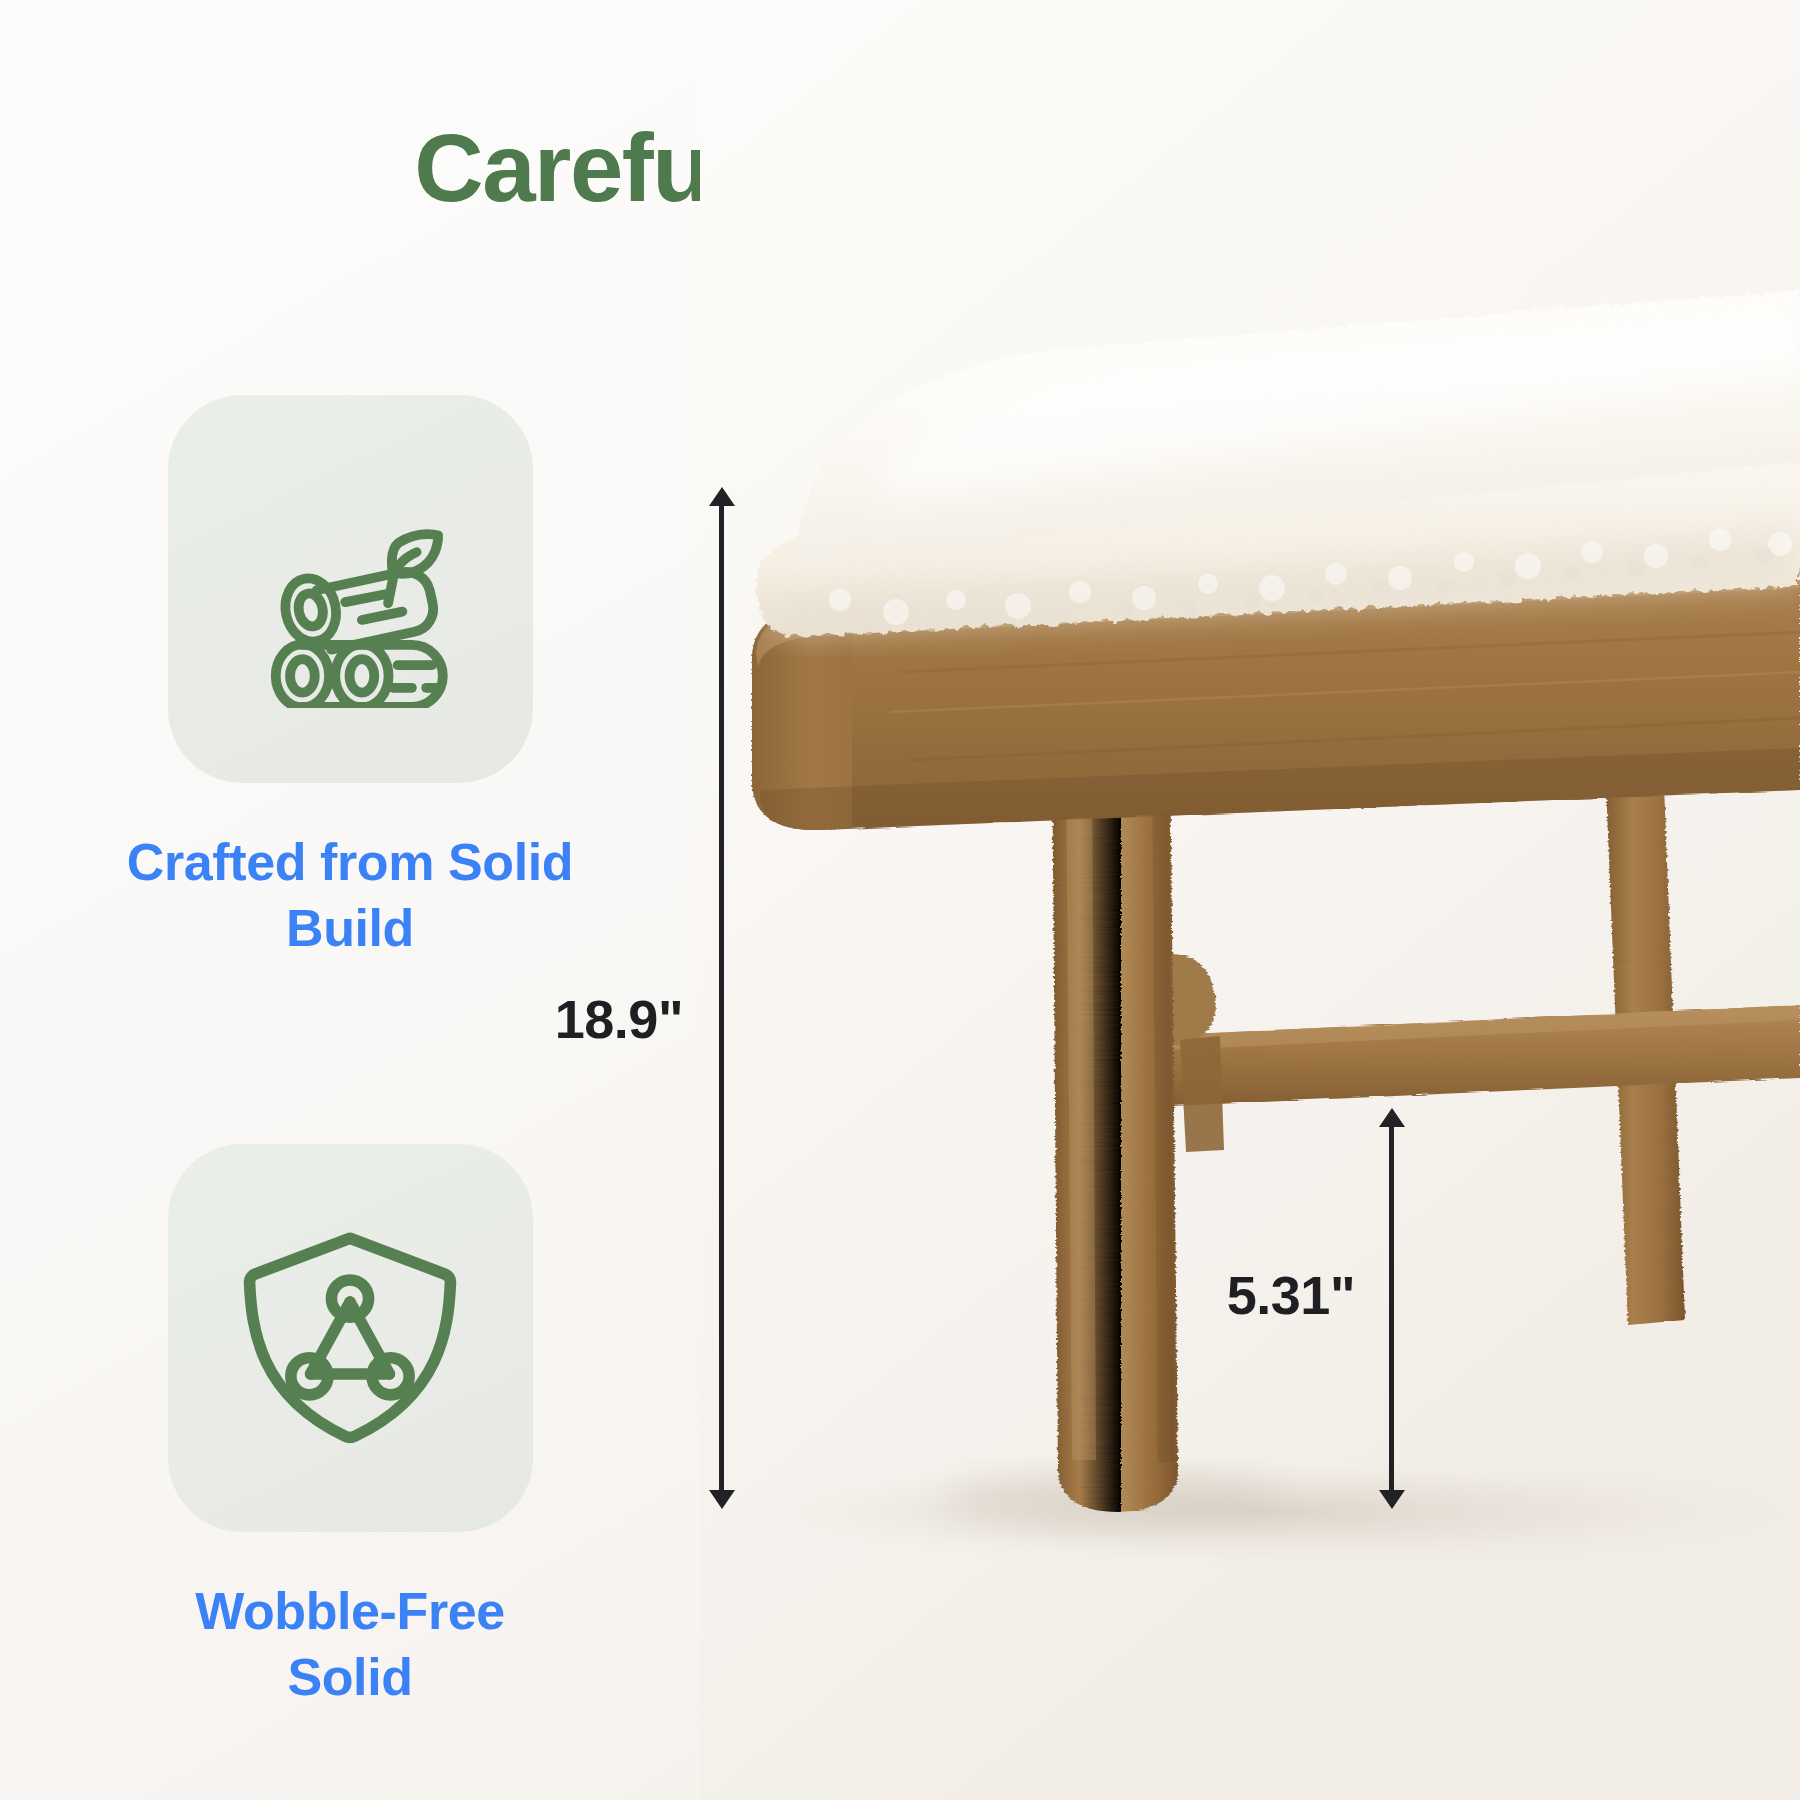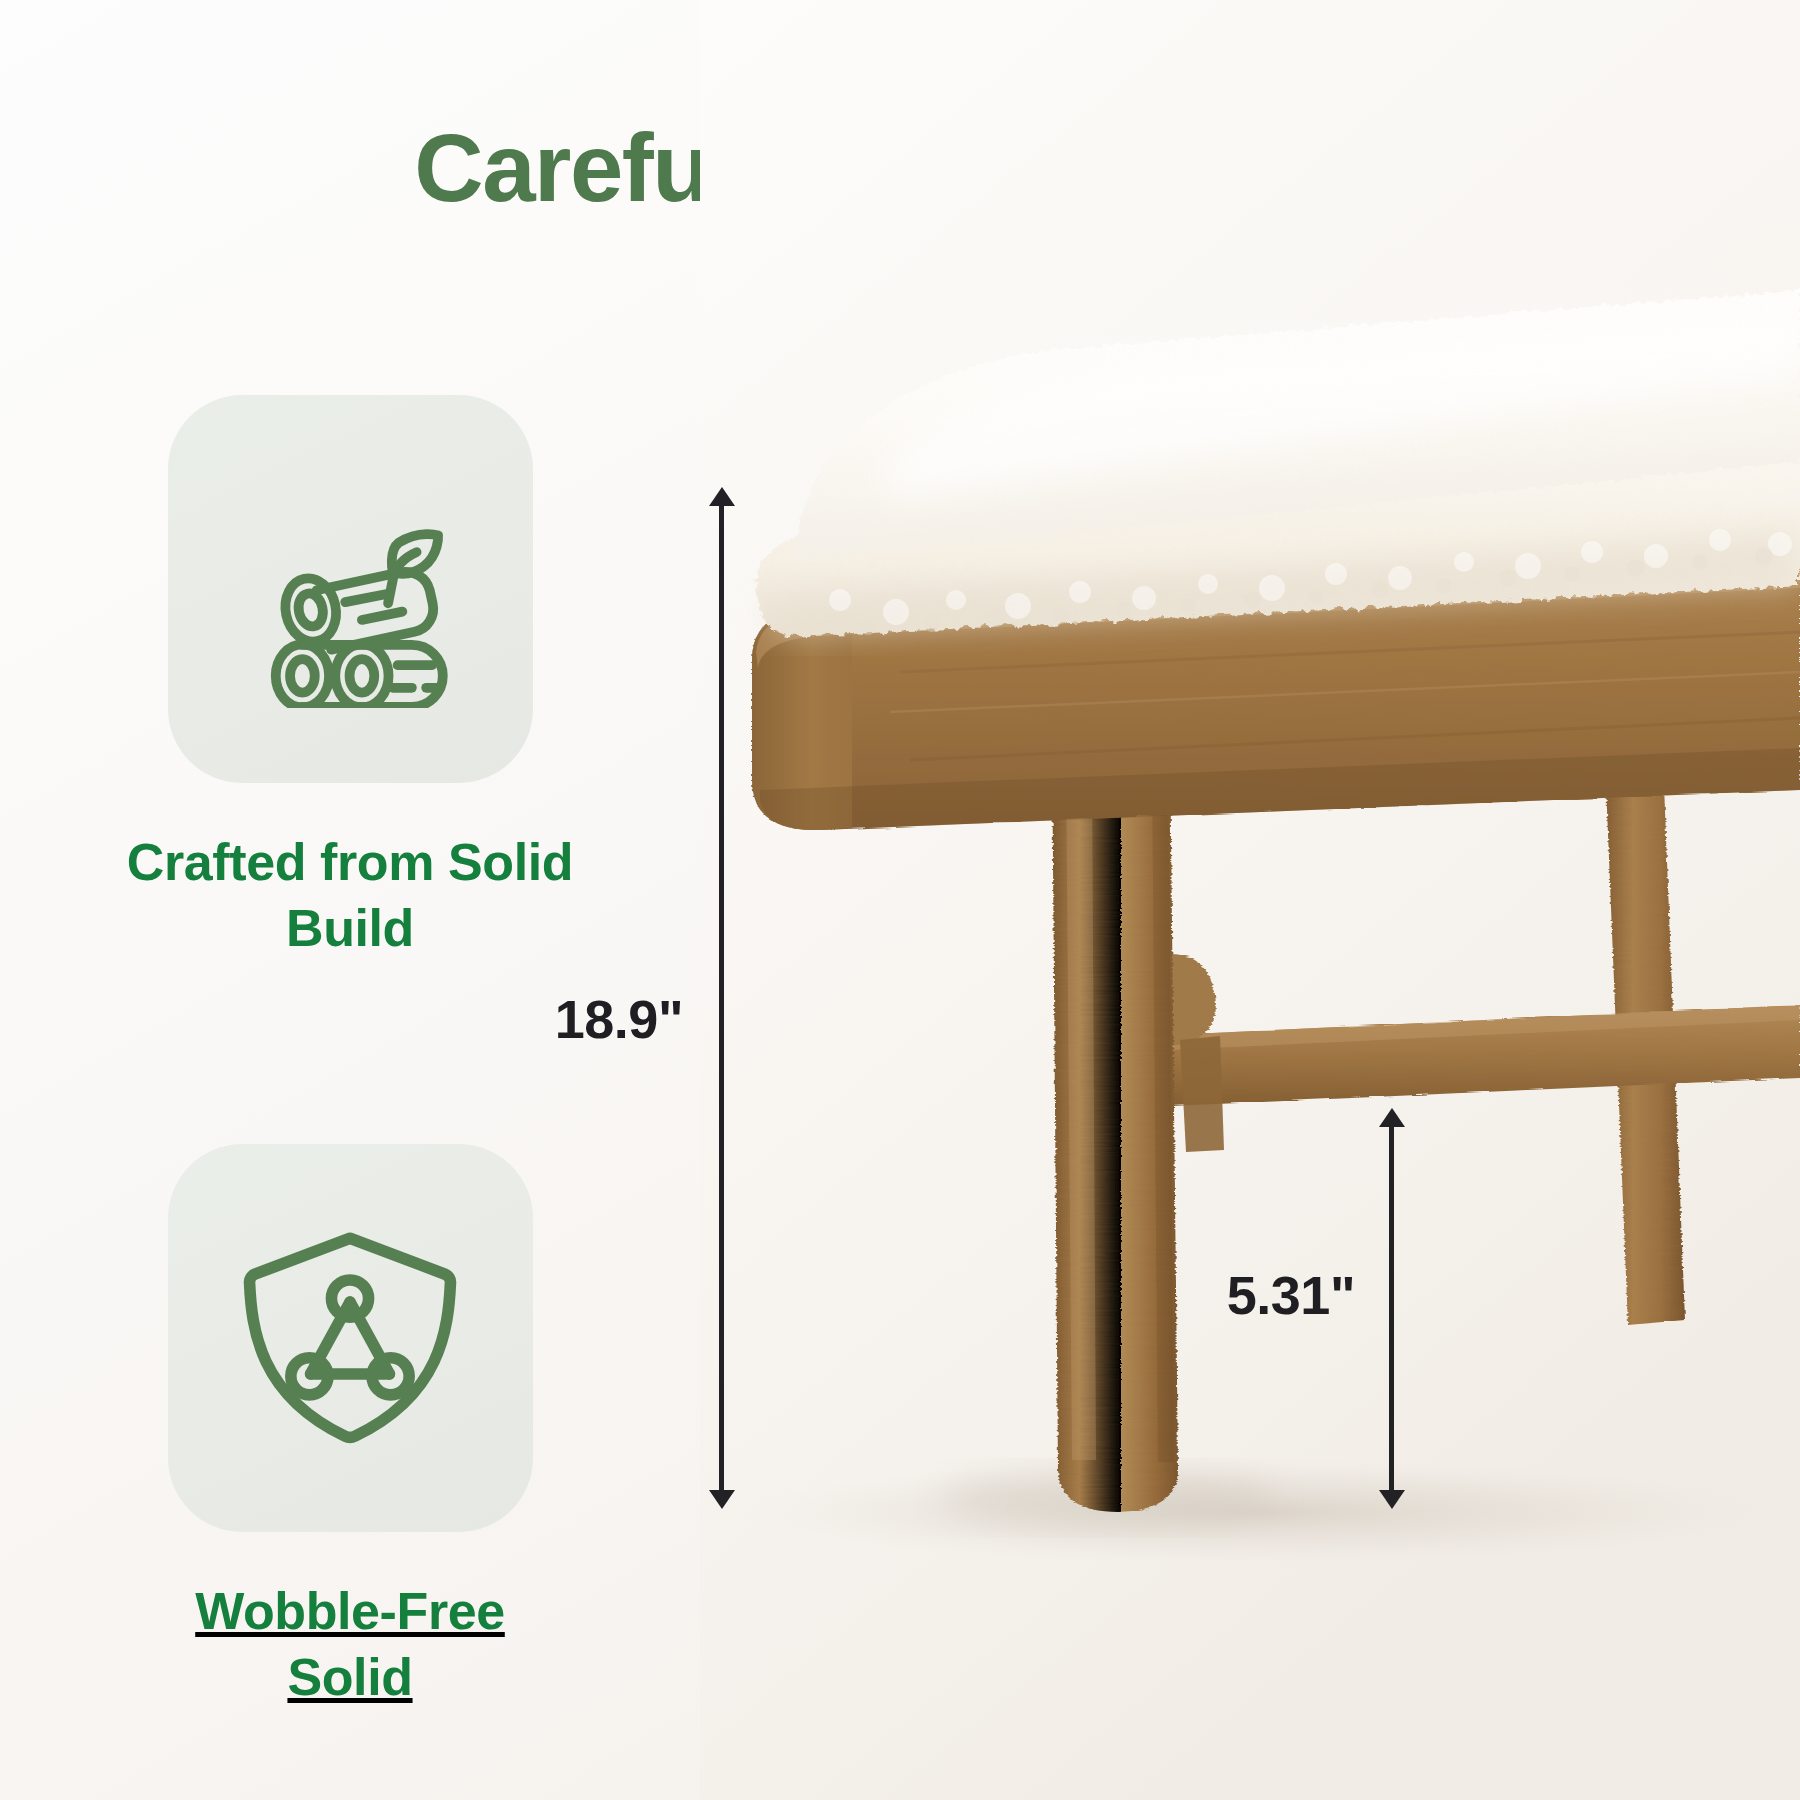--- a/index.html
+++ b/index.html
@@ -27,39 +27,39 @@
   }
 
   
   #feature-list {
     position: absolute;
     left: 0;
     top: 395px;
     width: 700px;
   }
   .feature-block { width: 700px; text-align: center; }
-  .feature-block + .feature-block { margin-top: 183px; text-decoration: underline; }
+  .feature-block + .feature-block { margin-top: 183px; }
 
   .icon-card {
     width: 365px;
     height: 388px;
     margin: 0 auto;
     border-radius: 74px;
     background: linear-gradient(155deg, #eaeee9 0%, #e8ebe6 55%, #e6e9e3 100%);
     display: flex;
     align-items: center;
     justify-content: center;
   }
   .icon-card svg { display:block; }
 
   .feature-label {
     margin-top: 47px;
     font-size: 52px;
     font-weight: 700;
-    color: #15803d;
+    color: #3b82f6;
     line-height: 1.26;
     letter-spacing: -0.4px;
     padding: 0 98px;
   }
 
   
   #product-photo {
     position: absolute;
     left: 700px;
     top: 0;

